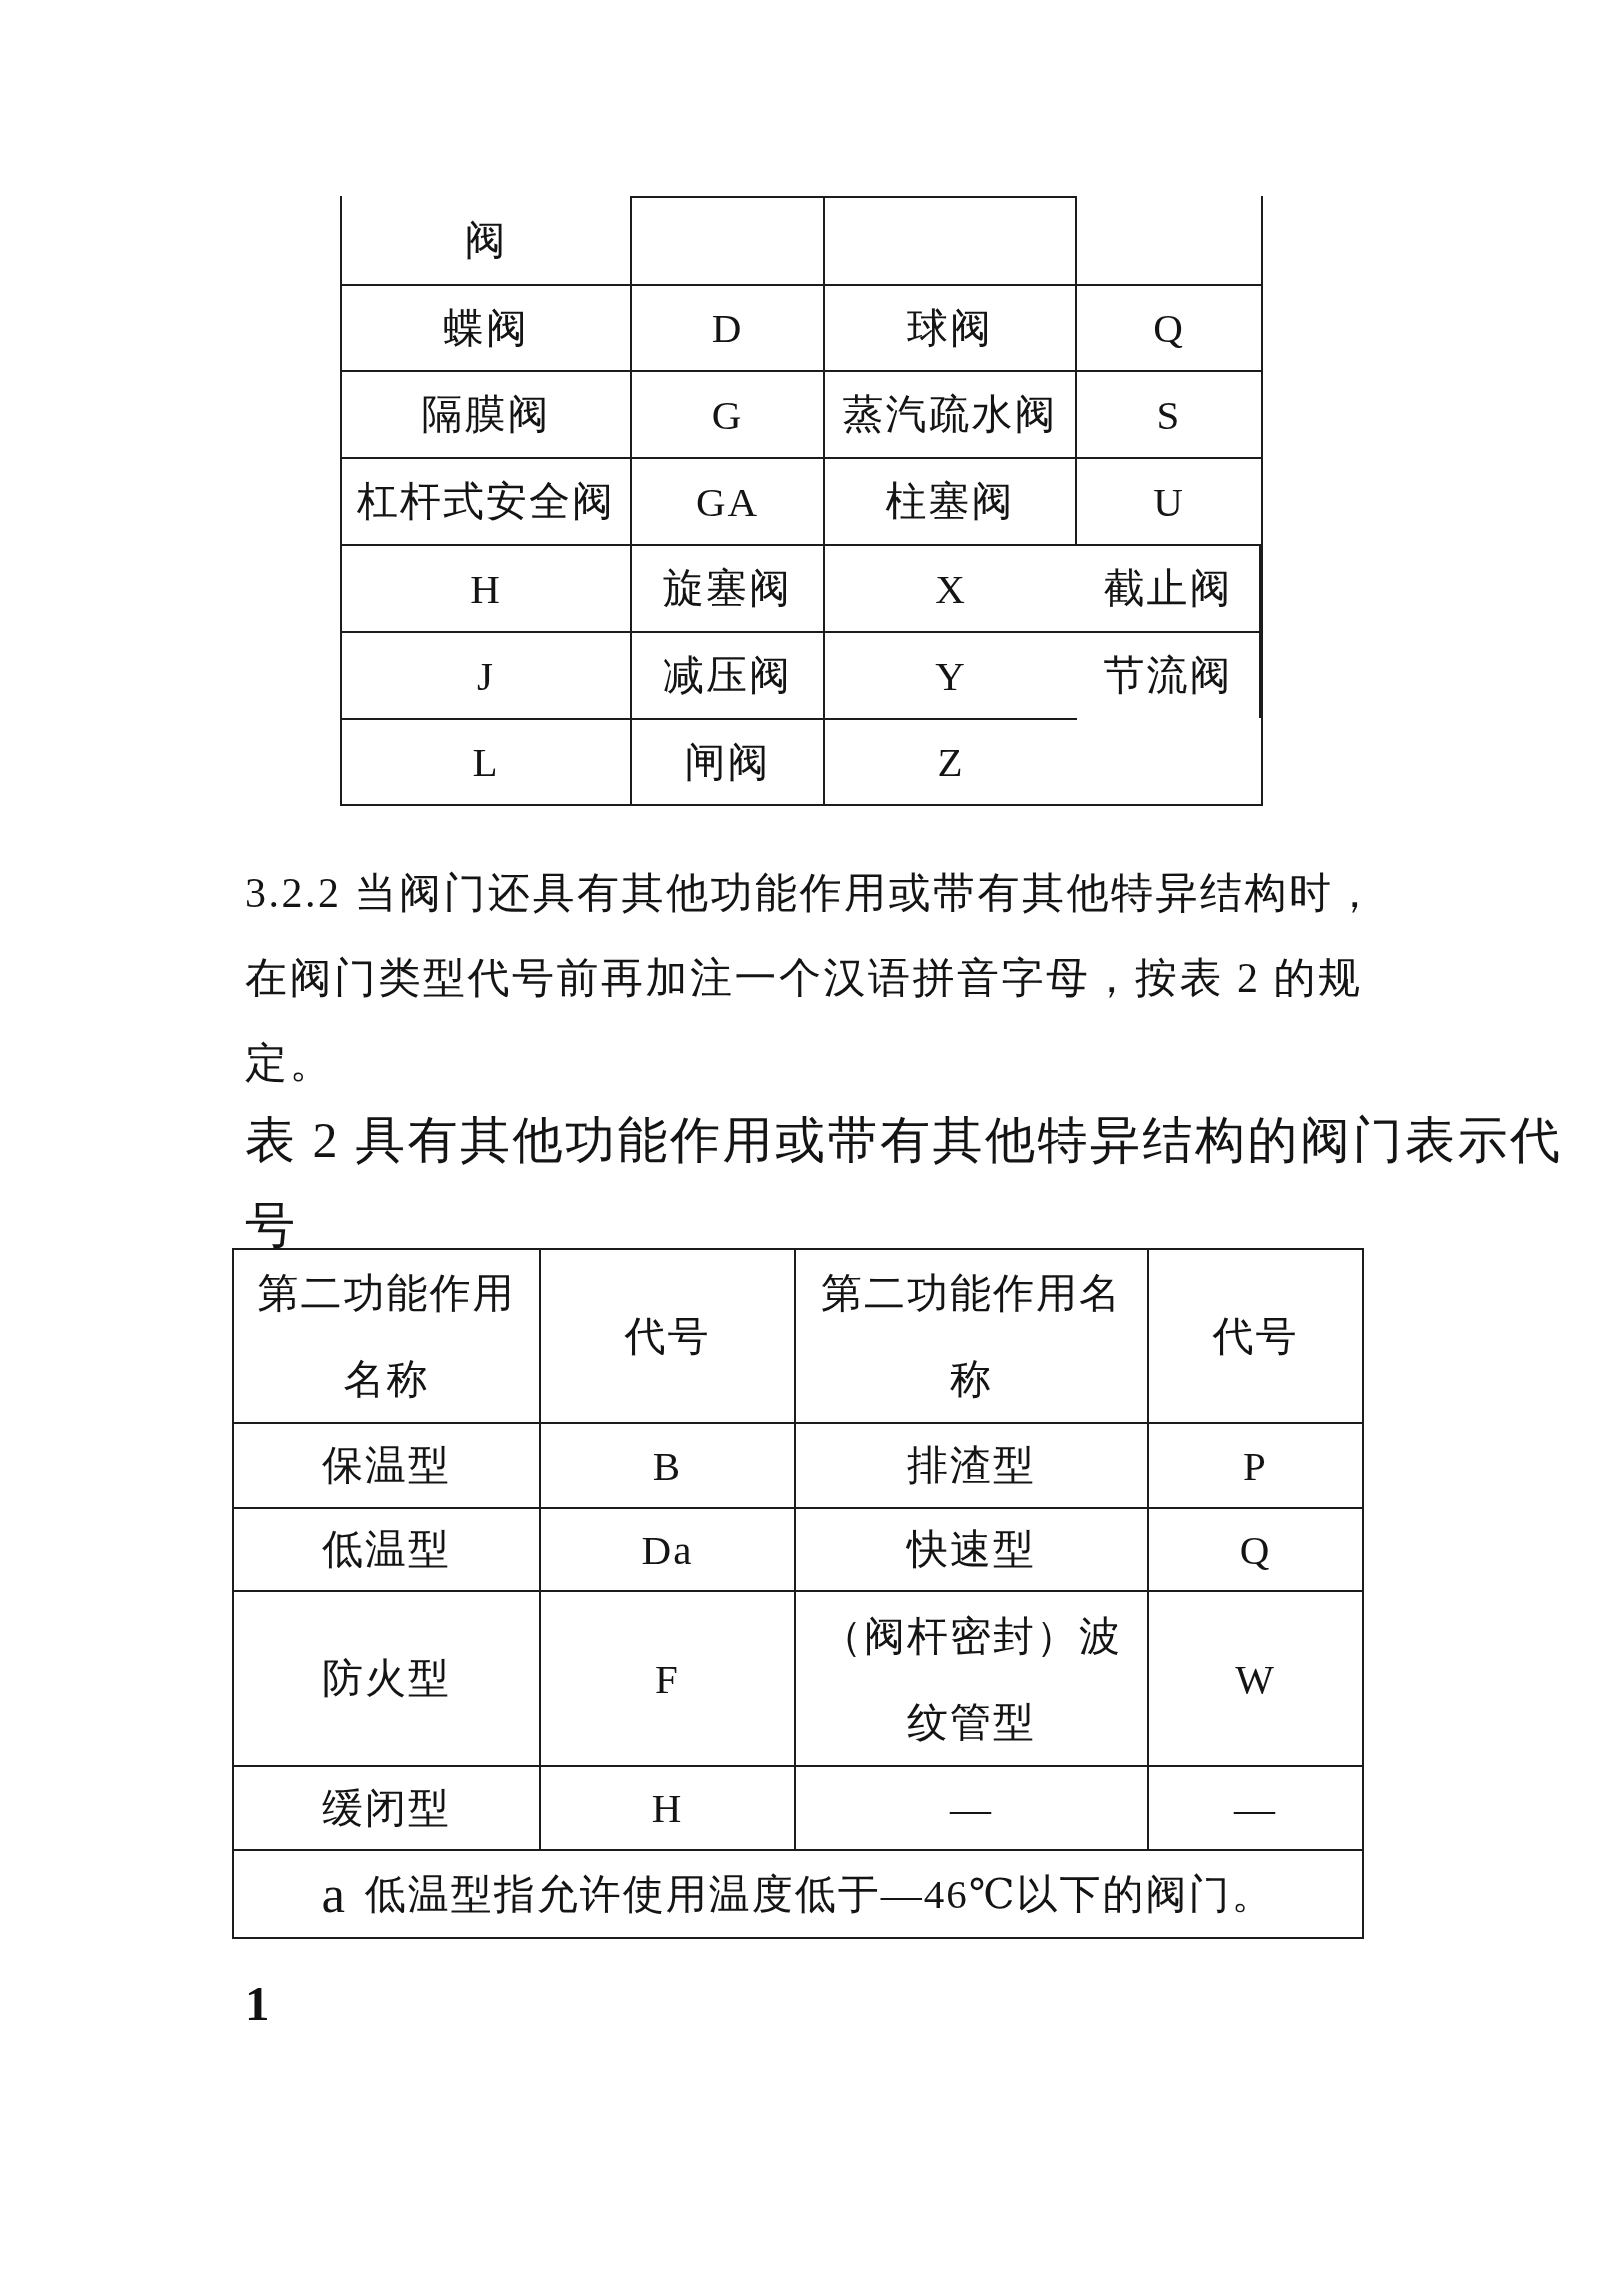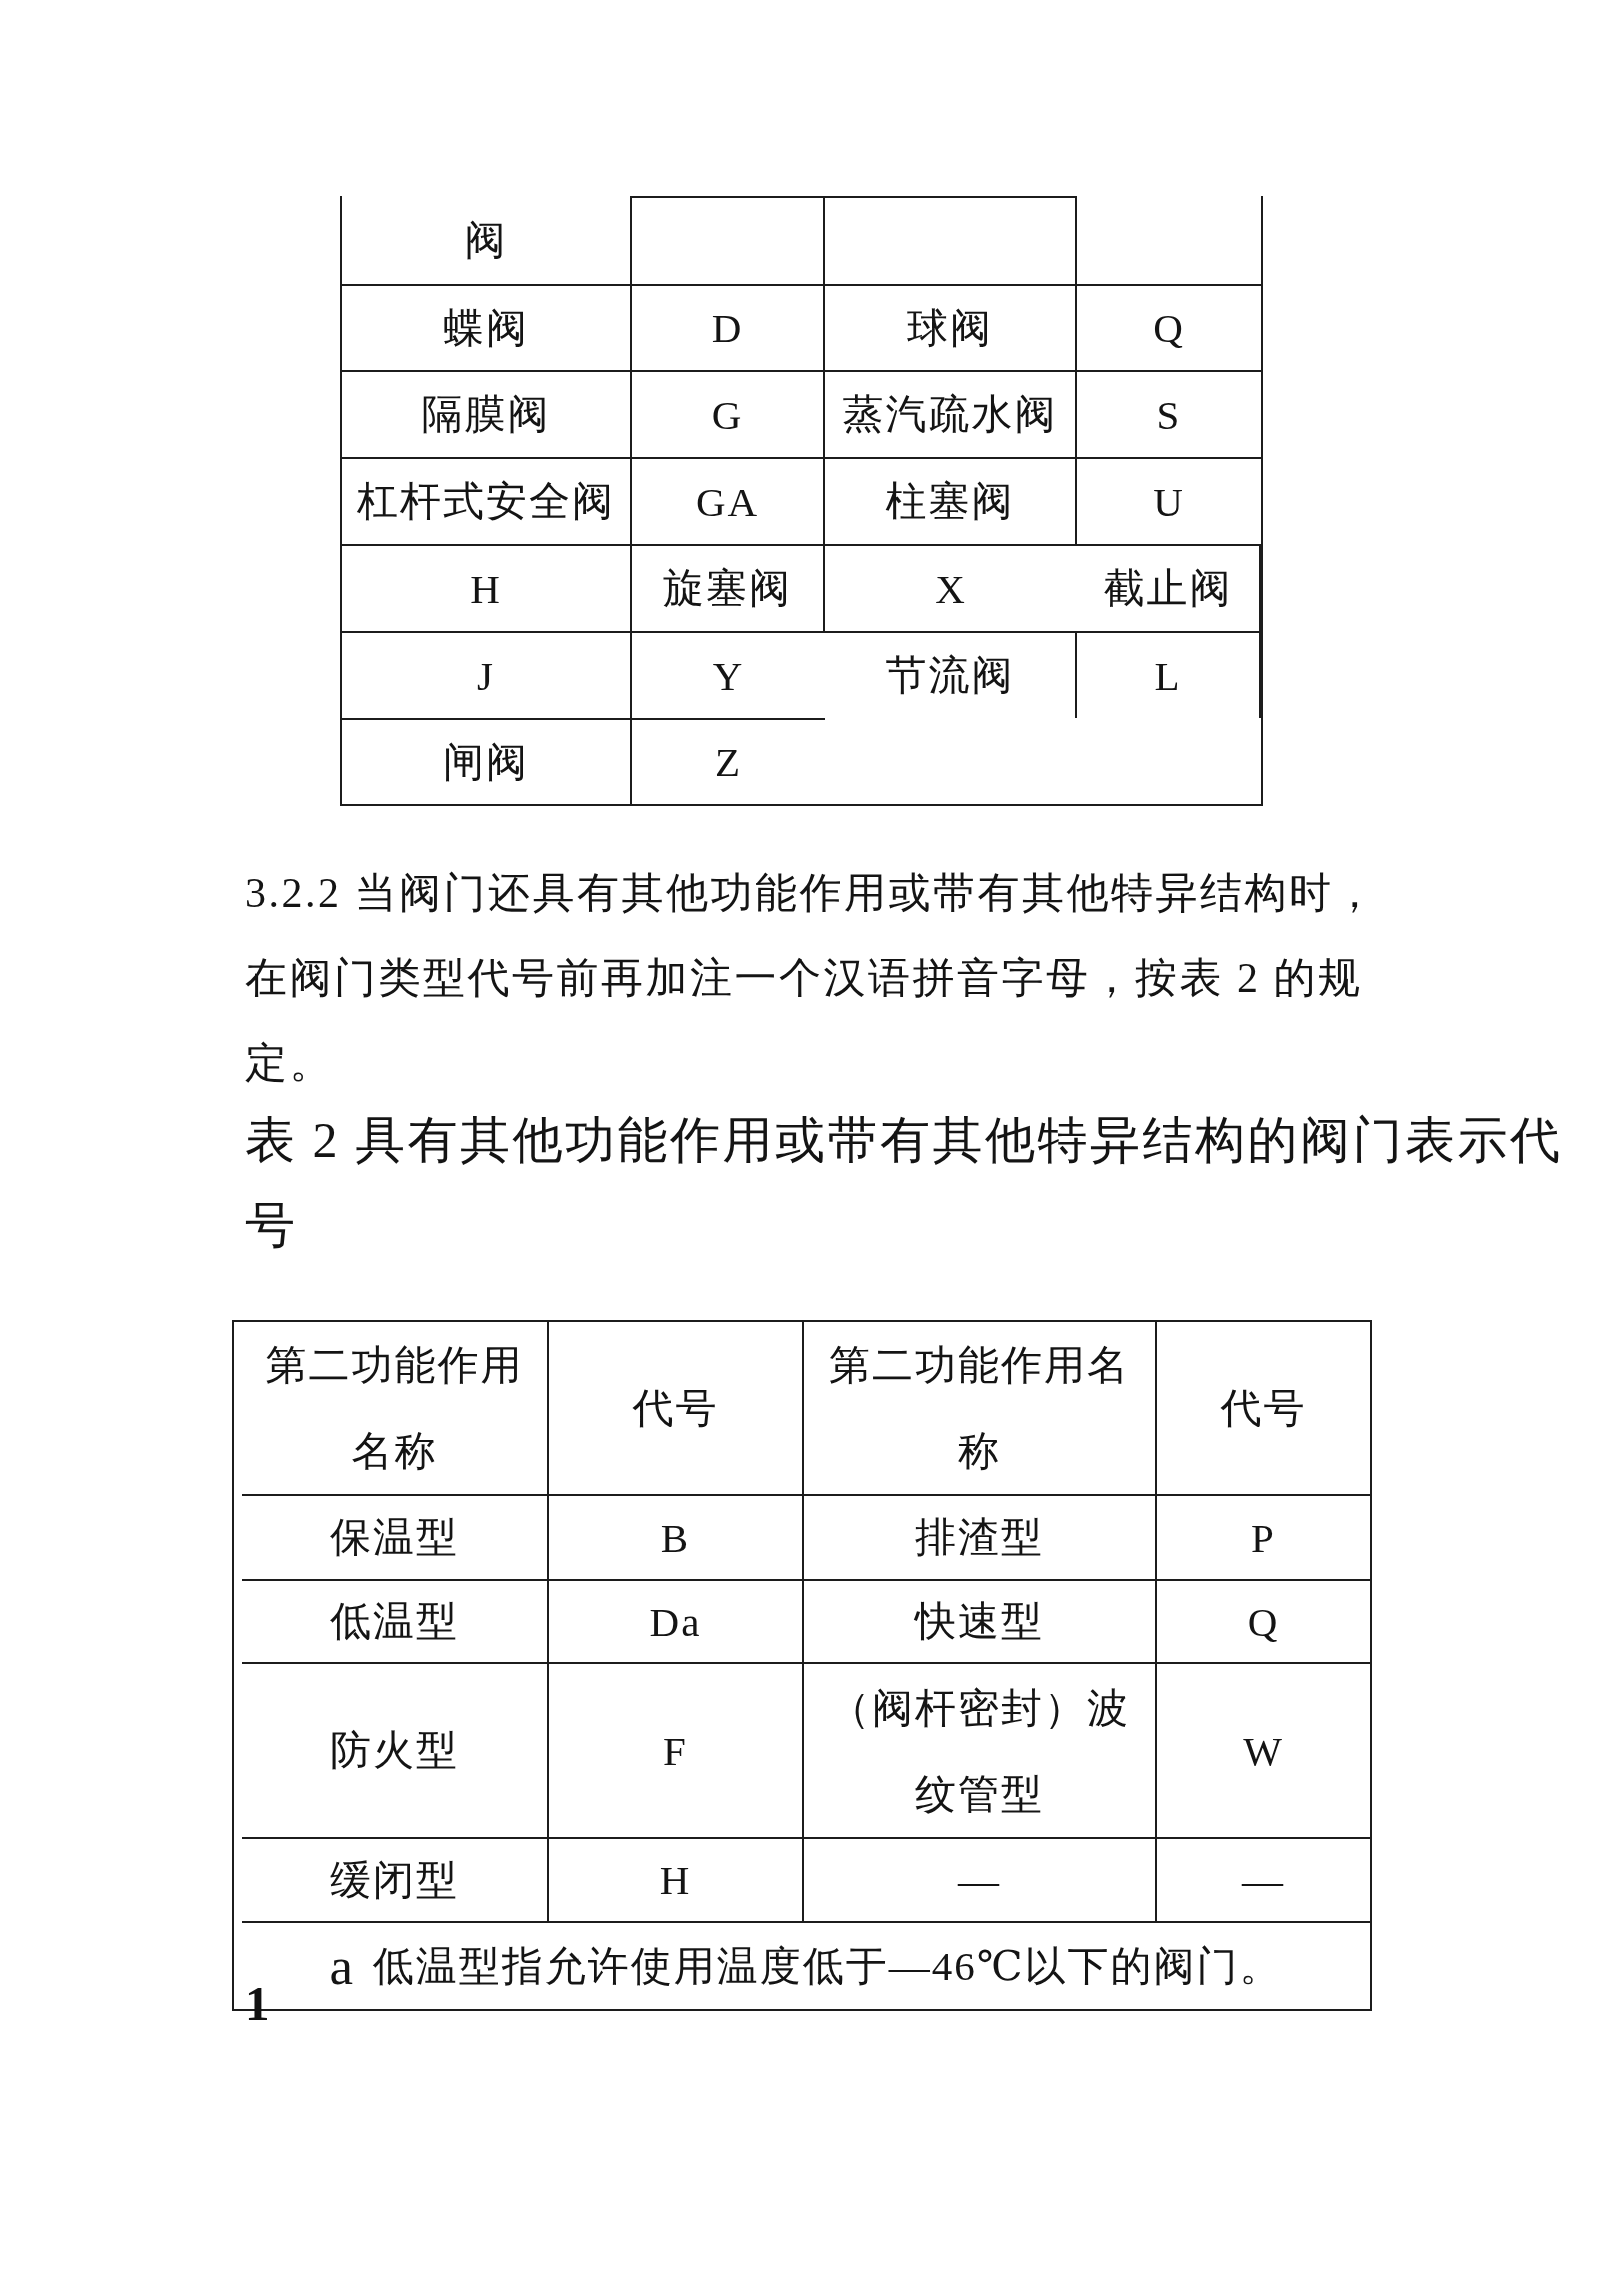--- a/index.html
+++ b/index.html
@@ -16,24 +16,24 @@
   .t1 .cr{border-right:2.9px solid #1c1c1c;}
   .t1 .nt{border-top:none;}
 
   
   .para{position:absolute;left:245px;top:851px;font-size:42px;line-height:85px;
         letter-spacing:2.5px;white-space:pre-line;font-family:Liberation Serif, serif;}
   .t2title{position:absolute;left:245px;top:1098px;font-size:50px;line-height:85px;
         letter-spacing:2.5px;white-space:pre-line;}
 
   
-  .t2{position:absolute;left:232px;top:1320px;display:grid;
+  .t2{position:absolute;left:232px;top:1248px;display:grid;
       grid-template-columns:307px 255px 353px 213px;
       grid-template-rows:172px 85px 83px 175px 84px 88px;
-      border:2.9px solid #1c1c1c;padding-left:8px;}
+      border:2.9px solid #1c1c1c;}
   .t2 .ce{display:flex;align-items:center;justify-content:center;text-align:center;
           font-size:41px;letter-spacing:2px;border-top:2.9px solid #1c1c1c;box-sizing:border-box;}
   .t2 .cr{border-right:2.9px solid #1c1c1c;}
   .t2 .nt{border-top:none;}
   .t2 .foot{grid-column:1 / -1;}
 
   .ml{white-space:pre-line;line-height:86px;}
   .code{font-size:51px;letter-spacing:3.9px;}
   .dash{font-size:59px;}
   .fnmark{font-size:53px;margin-right:17.6px;line-height:1;}
@@ -70,20 +70,21 @@
     <div class="ce cr code">GA</div>
     <div class="ce cr">柱塞阀</div>
     <div class="ce code">U</div>
 
     <div class="ce cr code">H</div>
     <div class="ce cr">旋塞阀</div>
     <div class="ce code">X</div>
 
     <div class="ce cr">截止阀</div>
     <div class="ce cr code">J</div>
+    <div class="ce cr">减压阀</div>
     <div class="ce code">Y</div>
 
     <div class="ce cr">节流阀</div>
     <div class="ce cr code">L</div>
     <div class="ce cr">闸阀</div>
     <div class="ce code">Z</div>
   </div>
 
   <div class="para">3.2.2 当阀门还具有其他功能作用或带有其他特异结构时，
 在阀门类型代号前再加注一个汉语拼音字母，按表 2 的规

